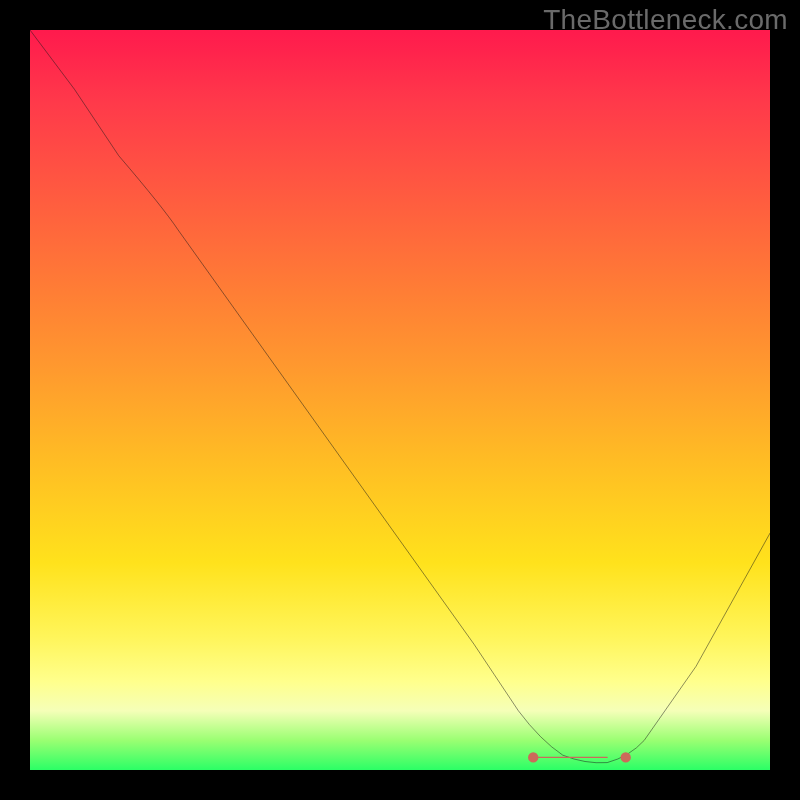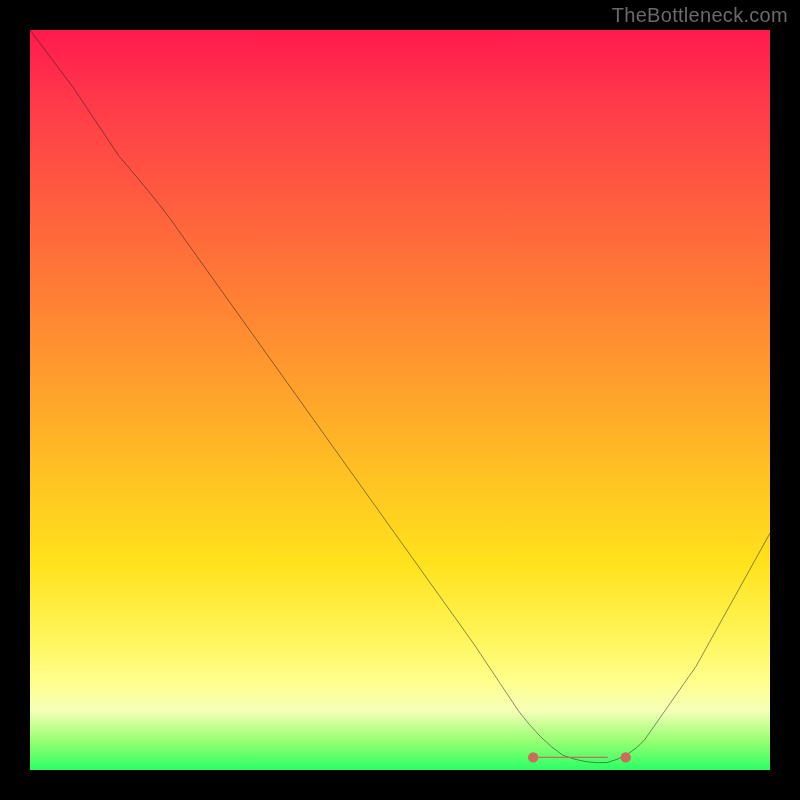--- a/index.html
+++ b/index.html
@@ -14,21 +14,21 @@
   .stage {
     position: relative;
     width: 800px;
     height: 800px;
   }
   .watermark {
     position: absolute;
     top: 4px;
     right: 12px;
     color: #6a6a6a;
-    font-size: 20px;
+    font-size: 28px;
     font-weight: 500;
     letter-spacing: 0.3px;
     z-index: 3;
   }
   .plot-area {
     position: absolute;
     left: 30px;
     top: 30px;
     width: 740px;
     height: 740px;

